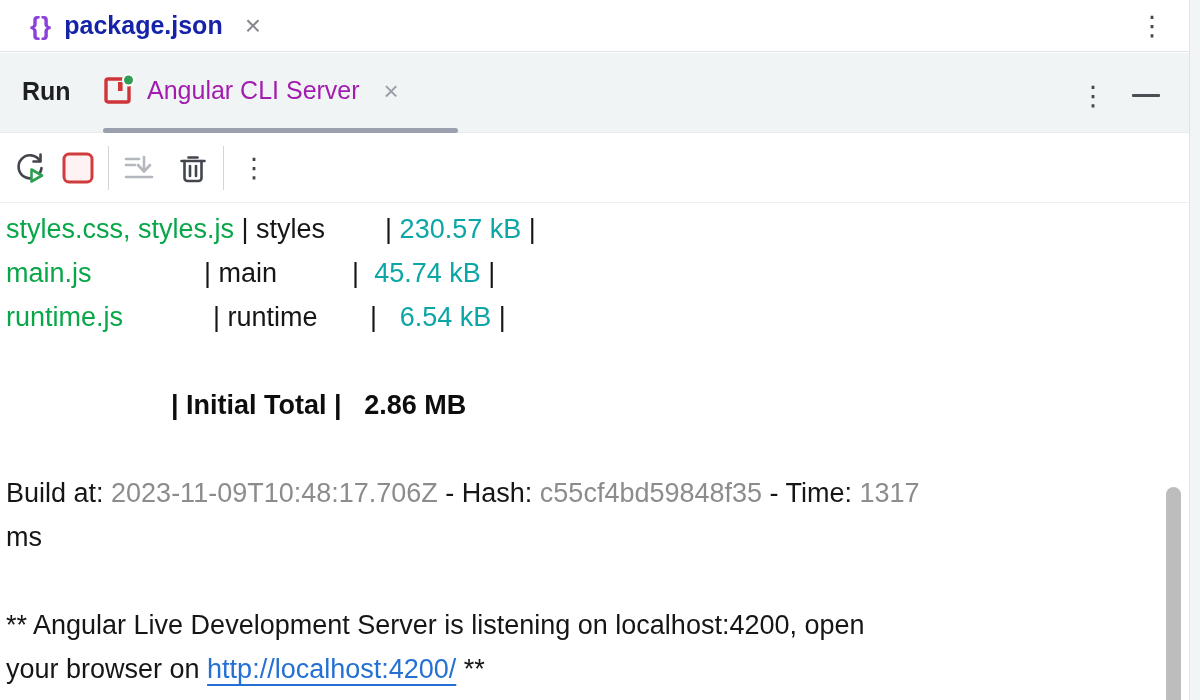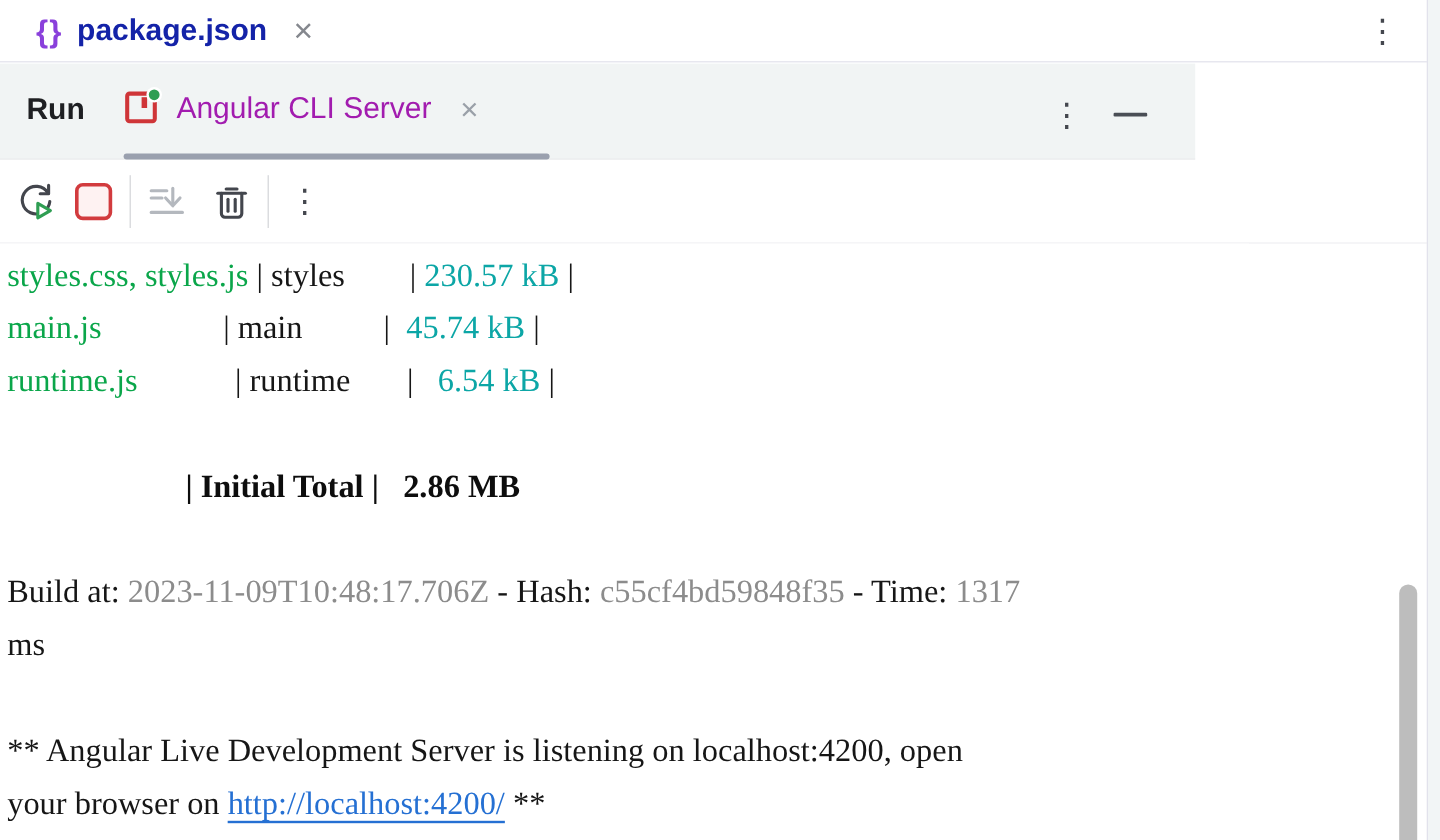--- a/index.html
+++ b/index.html
@@ -20,41 +20,41 @@
   .editor-tab{display:flex;align-items:center;height:100%;padding:0 18px 0 30px;cursor:pointer;}
   .braces{color:var(--purple);font-size:26px;font-weight:700;letter-spacing:1px;line-height:1;margin-right:12px;}
   .editor-tab-label{color:var(--navy);font-size:25px;font-weight:700;}
   .tab-close{color:#85888e;font-size:28px;line-height:1;margin-left:22px;font-weight:400;}
 
   .kebab{color:#44474e;font-size:27px;line-height:1;letter-spacing:0;cursor:pointer;
     display:flex;align-items:center;justify-content:center;width:32px;height:32px;border-radius:4px;}
   .kebab-top{position:absolute;right:32px;top:10px;}
 
   
-  .run-header{position:absolute;left:0;top:53px;width:996px;height:80px;background:var(--headerBg);
+  .run-header{position:absolute;left:0;top:53px;width:1200px;height:80px;background:var(--headerBg);
     border-bottom:1px solid #e9eced;}
   .run-title{position:absolute;left:22px;top:24px;font-size:25px;font-weight:700;color:#1e1f22;cursor:pointer;}
   .run-tab{position:absolute;left:103px;top:0;height:75px;display:flex;align-items:center;cursor:pointer;}
   .run-tab-label{font-size:25px;color:#a21caf;margin-left:12px;}
   .run-tab .tab-close{font-size:26px;color:#9aa0a8;margin-left:24px;}
   .tab-underline{position:absolute;left:103px;top:75px;width:355px;height:5px;border-radius:3px;background:var(--underline);}
   .kebab-run{position:absolute;right:91px;top:27px;}
   .hide-btn{position:absolute;right:38px;top:26px;width:32px;height:32px;display:flex;align-items:center;justify-content:center;cursor:pointer;}
   .hide-bar{width:28px;height:3px;background:#4a4e55;border-radius:1px;}
 
   
   .toolbar{position:absolute;left:0;top:134px;width:1200px;height:69px;background:#fff;
     border-bottom:1px solid #efeff2;display:flex;align-items:center;}
   .tb-btn{width:44px;height:44px;display:flex;align-items:center;justify-content:center;border-radius:6px;cursor:pointer;}
   .tb-sep{width:1px;height:44px;background:var(--sep);margin:0 8px;}
   .kebab-tb{margin-left:6px;}
 
   
   .console{position:absolute;left:0;top:203px;width:1041px;height:497px;background:#fff;
-    padding:4px 0 0 6px;font-family:Liberation Serif, serif;font-size:27px;line-height:44px;
+    padding:4px 0 0 6px;font-family:Liberation Sans, sans-serif;font-size:27px;line-height:44px;
     white-space:pre;color:var(--textDefault);}
   .line{height:44px;}
   .seg-def{color:var(--textDefault);}
   .seg-green{color:var(--green);}
   .seg-teal{color:var(--teal);}
   .seg-gray{color:var(--gray);margin-top:28px;}
   .seg-bold{color:#0d0d0d;font-weight:700;text-align:center;}
   .seg-link{color:var(--link);text-decoration:underline;text-underline-offset:6px;cursor:pointer;}
 
   

